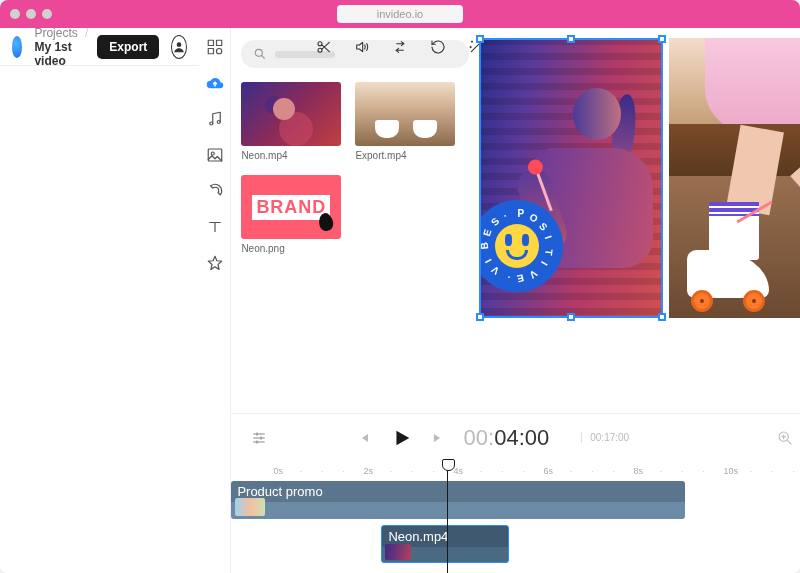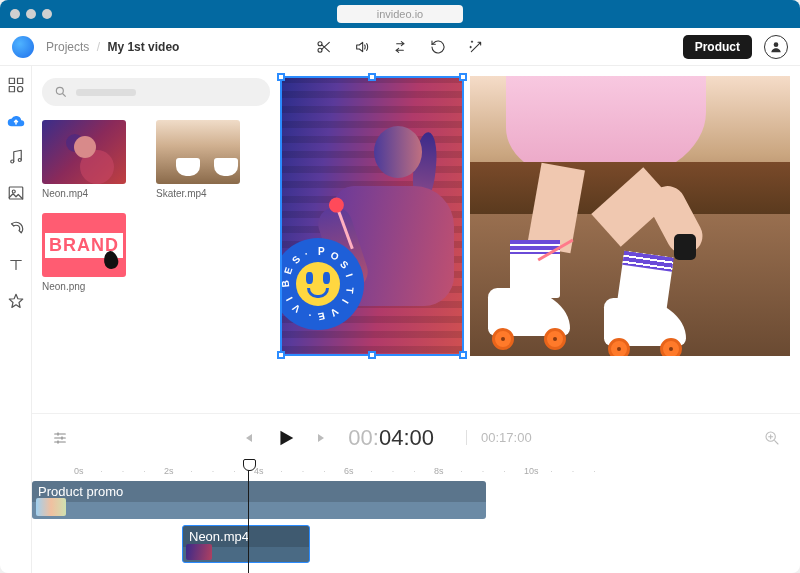--- a/index.html
+++ b/index.html
@@ -1,23 +1,23 @@
 <!DOCTYPE html>
 <html><head>
 <meta charset="utf-8">
 <style>
 * { margin: 0; padding: 0; box-sizing: border-box; font-family: -apple-system, BlinkMacSystemFont, "Segoe UI", sans-serif; }
 body { width: 800px; height: 573px; background: #f0f0f0; overflow: hidden; }
 
-.browser-chrome { height: 28px; background: #0369a1; display: flex; align-items: center; justify-content: center; border-radius: 8px 8px 0 0; position: relative; }
+.browser-chrome { height: 28px; background: #ec4899; display: flex; align-items: center; justify-content: center; border-radius: 8px 8px 0 0; position: relative; }
 .traffic-lights { position: absolute; left: 10px; top: 9px; display: flex; gap: 6px; }
 .traffic-lights span { width: 10px; height: 10px; border-radius: 50%; background: #d0d0d0; }
 .url-box { background: #f5f5f5; color: #999; font-size: 11px; padding: 3px 40px; border-radius: 4px; }
 
-.app { background: #fff; height: calc(573px - 28px); display: flex; flex-direction: column; border-radius: 0 0 8px 8px; overflow: hidden; }
+.app { background: #fff; height: calc(573px - 28px); display: flex; border-radius: 0 0 8px 8px; overflow: hidden; }
 
 .topbar { height: 38px; display: flex; align-items: center; padding: 0 12px; border-bottom: 1px solid #eee; }
 .logo { width: 22px; height: 22px; border-radius: 50%; background: radial-gradient(circle at 35% 35%, #4fb3ff, #1e6feb); margin-right: 12px; }
 .breadcrumb { font-size: 12px; color: #555; }
 .breadcrumb .proj { color: #888; }
 .breadcrumb .slash { color: #ccc; margin: 0 4px; }
 .breadcrumb .name { font-weight: 600; color: #333; }
 .top-tools { display: flex; gap: 22px; position: absolute; left: 50%; transform: translateX(-50%); }
 .top-tools svg, .top-tools .ticon { width: 16px; height: 16px; stroke: #333; fill: none; stroke-width: 1.6; }
 .spacer { flex: 1; }
@@ -32,21 +32,21 @@
 
 .content { flex: 1; display: flex; flex-direction: column; }
 .upper { flex: 1; display: flex; }
 
 .media-panel { width: 248px; padding: 12px 10px; }
 .search { background: #f0f0f0; border-radius: 16px; height: 28px; display: flex; align-items: center; padding: 0 12px; }
 .search svg { width: 14px; height: 14px; stroke: #999; fill: none; stroke-width: 2; }
 .search .ph { background: #ddd; height: 7px; width: 60px; border-radius: 3px; margin-left: 8px; }
 .media-grid { display: flex; flex-wrap: wrap; gap: 14px 14px; margin-top: 14px; }
 .media-item { width: 100px; }
-.thumb { width: 84px; height: 64px; border-radius: 3px; background: #ccc; overflow: hidden; position: relative; }
+.thumb { width: 100px; height: 64px; border-radius: 3px; background: #ccc; overflow: hidden; position: relative; }
 .media-label { font-size: 10px; color: #666; margin-top: 4px; }
 .thumb.neon { background: linear-gradient(135deg, #3a2d8a 0%, #8a2a5a 50%, #c04040 100%); }
 .thumb.neon::after { content:""; position:absolute; left:32px; top:16px; width:22px; height:22px; border-radius:50%; background:#d88a8a; box-shadow: 12px 20px 0 6px rgba(200,70,100,0.6), -10px -4px 0 -2px rgba(60,40,140,0.5); }
 .thumb.skater { background: linear-gradient(180deg,#f0dcc8 0%, #d0b090 40%, #8a6a4a 100%); }
 .thumb.skater::after { content:""; position:absolute; left:20px; bottom:8px; width:24px; height:18px; background:#fff; border-radius:3px 3px 10px 10px; box-shadow: 38px 0 0 #fff; }
 .thumb.brand { background:#ff5c72; border:2px solid #ff5c72; display:flex; align-items:center; justify-content:center; }
 .thumb.brand span { background:#fff; color:#ff5c72; font-weight:900; font-size:18px; letter-spacing:1px; padding:2px 4px; font-family: Arial Black, sans-serif; }
 .drop { position:absolute; right:6px; bottom:6px; width:14px; height:18px; background:#111; border-radius:50% 50% 50% 50% / 60% 60% 40% 40%; transform: rotate(-10deg); }
 
 .preview-area { flex: 1; display: flex; padding: 10px 10px 0 0; position: relative; }
@@ -92,21 +92,21 @@
 .lace.l1 { height:40px; left:84px; top:154px; transform:rotate(60deg); }
 .arm-sk { position:absolute; width:36px; height:72px; background:#f0c8b0; left:188px; top:108px; border-radius:18px; transform:rotate(-28deg); }
 .watch { position:absolute; left:204px; top:158px; width:22px; height:26px; background:#1a1a1a; border-radius:5px; }
 
 .timeline-bar { height: 48px; display: flex; align-items: center; padding: 0 20px; border-top: 1px solid #f0f0f0; }
 .tl-align { margin-right: auto; }
 .tl-controls { display:flex; align-items:center; gap:18px; position: relative; left: -30px; }
 .play-btn svg { width:22px; height:22px; }
 .timecode { font-size: 22px; color: #333; font-variant-numeric: tabular-nums; }
 .timecode .faded { color: #bbb; }
-.duration { font-size: 13px; color: #bbb; margin-left: 14px; border-left: 1px solid #e0e0e0; padding-left: 14px; }
+.duration { font-size: 10px; color: #bbb; margin-left: 14px; border-left: 1px solid #e0e0e0; padding-left: 8px; }
 .zoom { margin-left: auto; }
 
 .timeline-ruler { height: 20px; display: flex; align-items: center; padding-left: 42px; font-size: 9px; color: #aaa; position: relative; }
 .ruler-tick { width: 90px; position: relative; }
 .ruler-tick::before { content:"·  ·  ·"; color:#ccc; position:absolute; left:26px; top:0; letter-spacing:8px; }
 
 .tracks { padding-left: 42px; position: relative; height: 92px; }
 .clip { position: absolute; height: 38px; border-radius: 3px; overflow: hidden; }
 .clip-title { position: relative; font-size: 13px; color: #fff; padding: 3px 6px; background: rgba(0,0,0,0.15); }
 .clip1 { left: 0; width: 454px; top: 0; background: #6b8aa5; }
@@ -165,21 +165,21 @@
             <path d="M3 3v5h5"></path>
           </svg>
         </span>
       <span>
           <svg viewBox="0 0 24 24" class="icon-stroke">
             <path d="M5 19L19 5M15 5h4v4M6 3v2M5 4h2M4 11v2M3 12h2"></path>
           </svg>
         </span>
     </div>
     <div class="spacer"></div>
-    <button class="export-btn">Product</button>
+    <button class="export-btn">Export</button>
     <div class="avatar">
       <svg viewBox="0 0 24 24">
           <circle cx="12" cy="8" r="4"></circle>
           <path d="M4 21c0-4 4-7 8-7s8 3 8 7"></path>
         </svg>
     </div>
   </div>
 
   <div class="body">
     <div class="sidebar">
@@ -238,21 +238,21 @@
               </svg>
             <div class="ph"></div>
           </div>
           <div class="media-grid">
             <div class="media-item">
               <div class="thumb neon"></div>
               <div class="media-label">Neon.mp4</div>
             </div>
             <div class="media-item">
               <div class="thumb skater"></div>
-              <div class="media-label">Skater.mp4</div>
+              <div class="media-label">Export.mp4</div>
             </div>
             <div class="media-item">
               <div class="thumb brand">
                 <span>BRAND</span>
                 <div class="drop"></div>
               </div>
               <div class="media-label">Neon.png</div>
             </div>
           </div>
         </div>

